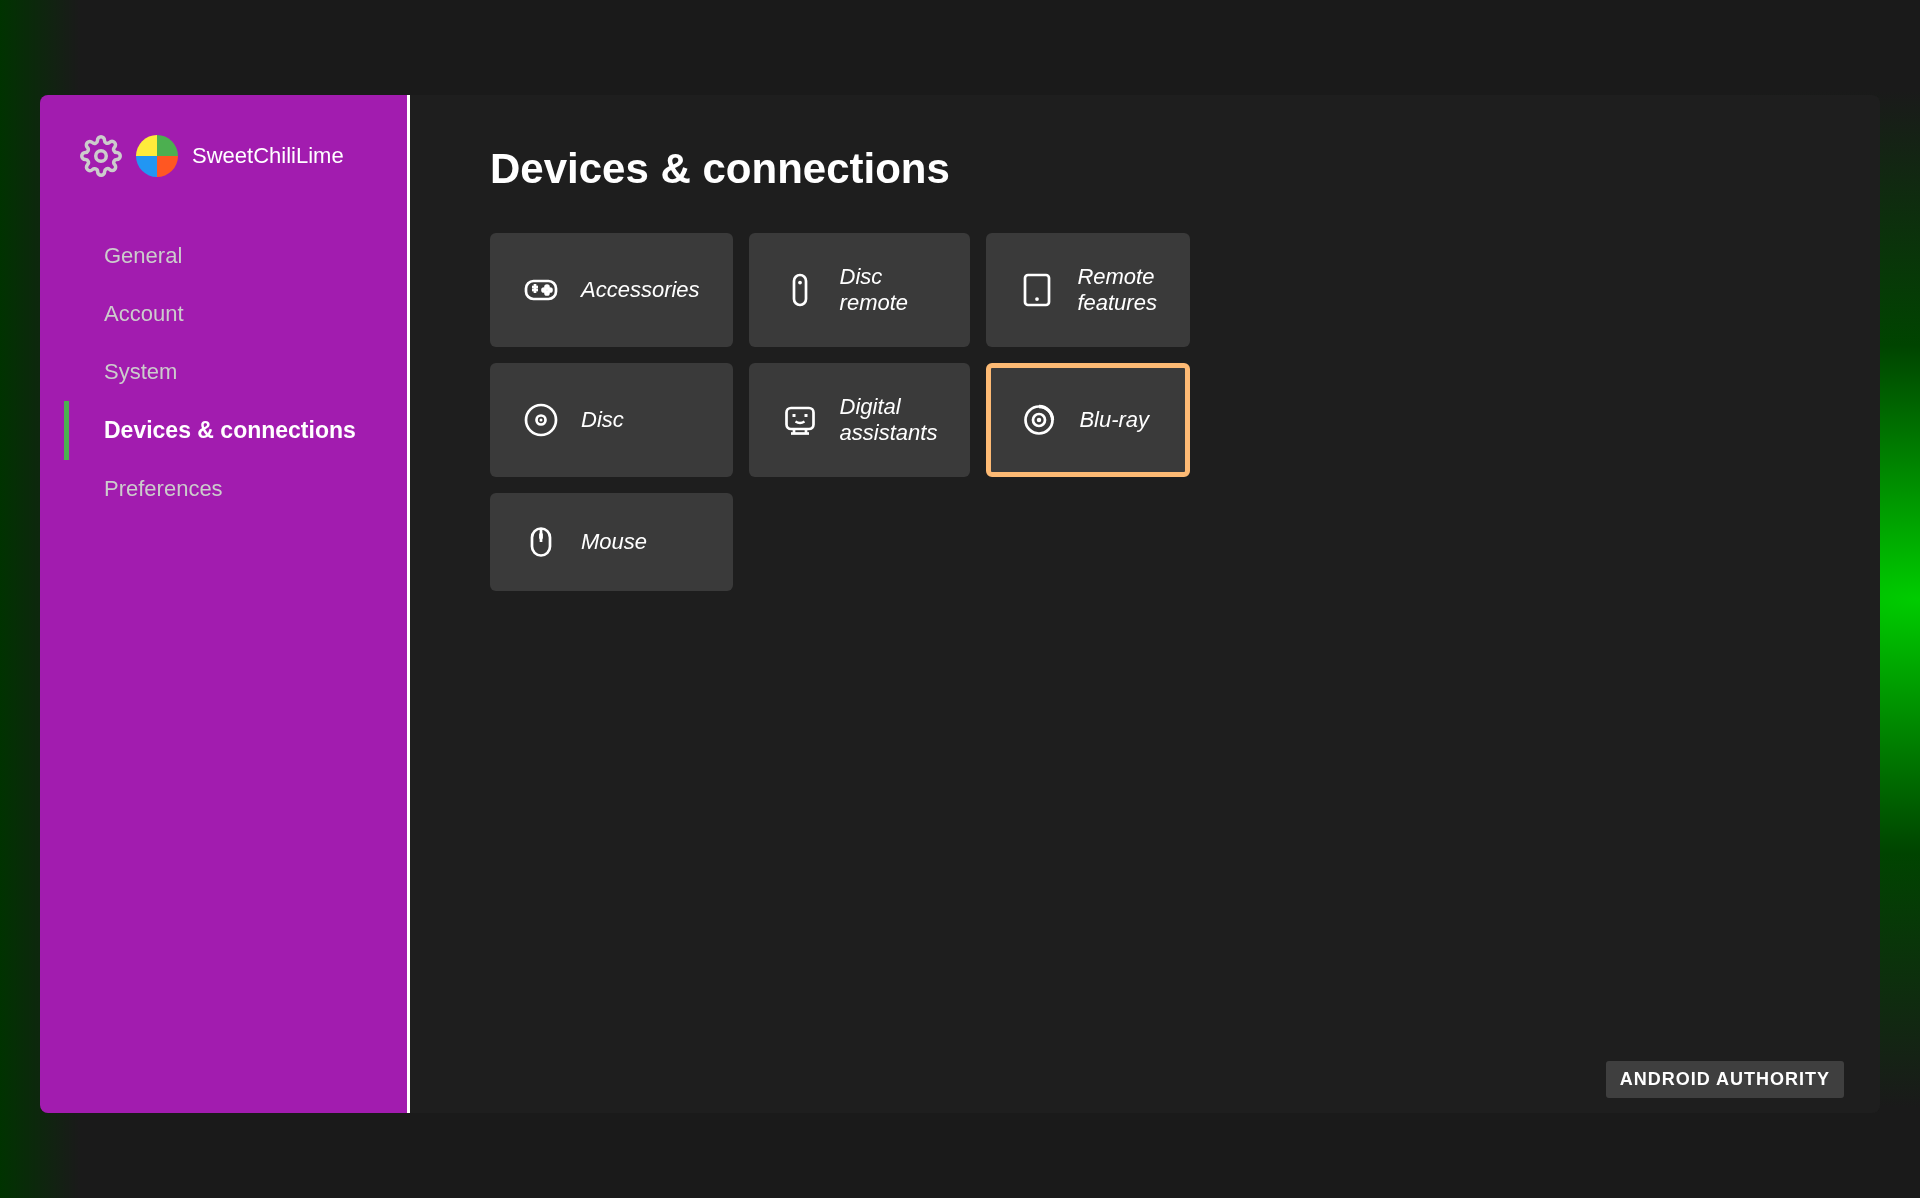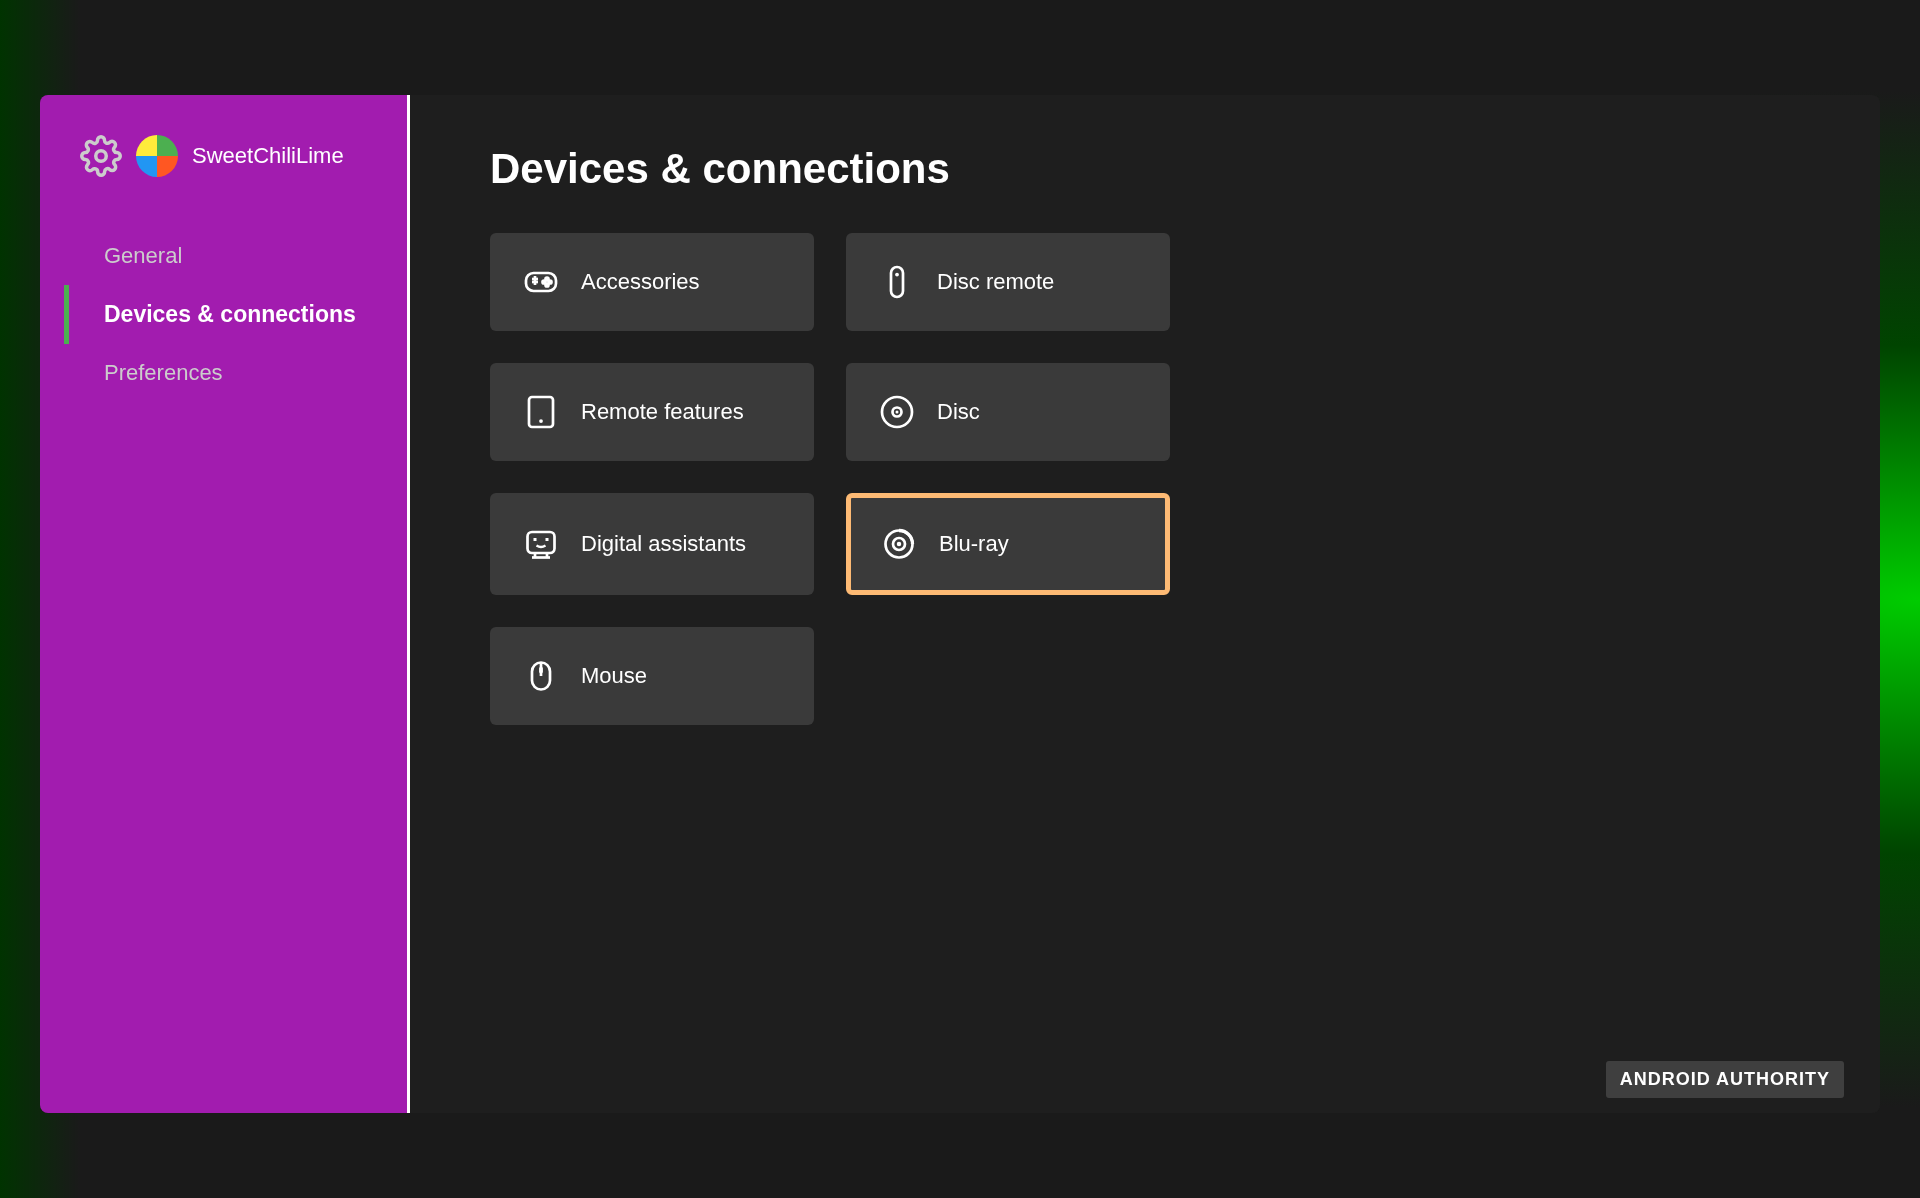--- a/index.html
+++ b/index.html
@@ -125,23 +125,24 @@
     .page-title {
       color: #ffffff;
       font-size: 42px;
       font-weight: 600;
       margin-bottom: 40px;
     }
 
     
     .grid {
       display: grid;
-      grid-template-columns: 1fr 1fr;
-      gap: 32px;
+      grid-template-columns: 1fr 1fr 1fr;
+      gap: 16px;
       max-width: 680px;
+      font-style: italic;
     }
 
     .grid-item {
       background: #3a3a3a;
       border-radius: 6px;
       padding: 28px 30px;
       display: flex;
       align-items: center;
       gap: 22px;
       cursor: pointer;
@@ -207,20 +208,22 @@
           <circle cx="12" cy="12" r="3"></circle>
           <path d="M19.4 15a1.65 1.65 0 0 0 .33 1.82l.06.06a2 2 0 0 1-2.83 2.83l-.06-.06a1.65 1.65 0 0 0-1.82-.33 1.65 1.65 0 0 0-1 1.51V21a2 2 0 0 1-4 0v-.09A1.65 1.65 0 0 0 9 19.4a1.65 1.65 0 0 0-1.82.33l-.06.06a2 2 0 0 1-2.83-2.83l.06-.06A1.65 1.65 0 0 0 4.68 15a1.65 1.65 0 0 0-1.51-1H3a2 2 0 0 1 0-4h.09A1.65 1.65 0 0 0 4.6 9a1.65 1.65 0 0 0-.33-1.82l-.06-.06a2 2 0 0 1 2.83-2.83l.06.06A1.65 1.65 0 0 0 9 4.68a1.65 1.65 0 0 0 1-1.51V3a2 2 0 0 1 4 0v.09a1.65 1.65 0 0 0 1 1.51 1.65 1.65 0 0 0 1.82-.33l.06-.06a2 2 0 0 1 2.83 2.83l-.06.06A1.65 1.65 0 0 0 19.4 9a1.65 1.65 0 0 0 1.51 1H21a2 2 0 0 1 0 4h-.09a1.65 1.65 0 0 0-1.51 1z"></path>
         </svg>
       </div>
       <div class="avatar-icon"></div>
       <span class="username">SweetChiliLime</span>
     </div>
 
     <nav class="sidebar-nav">
       <div class="nav-item">General</div>
+      <div class="nav-item">Account</div>
+      <div class="nav-item">System</div>
       <div class="nav-item active">Devices &amp; connections</div>
       <div class="nav-item">Preferences</div>
     </nav>
   </div>
 
   <div class="main-content">
     <h1 class="page-title">Devices &amp; connections</h1>
 
     <div class="grid">
 

